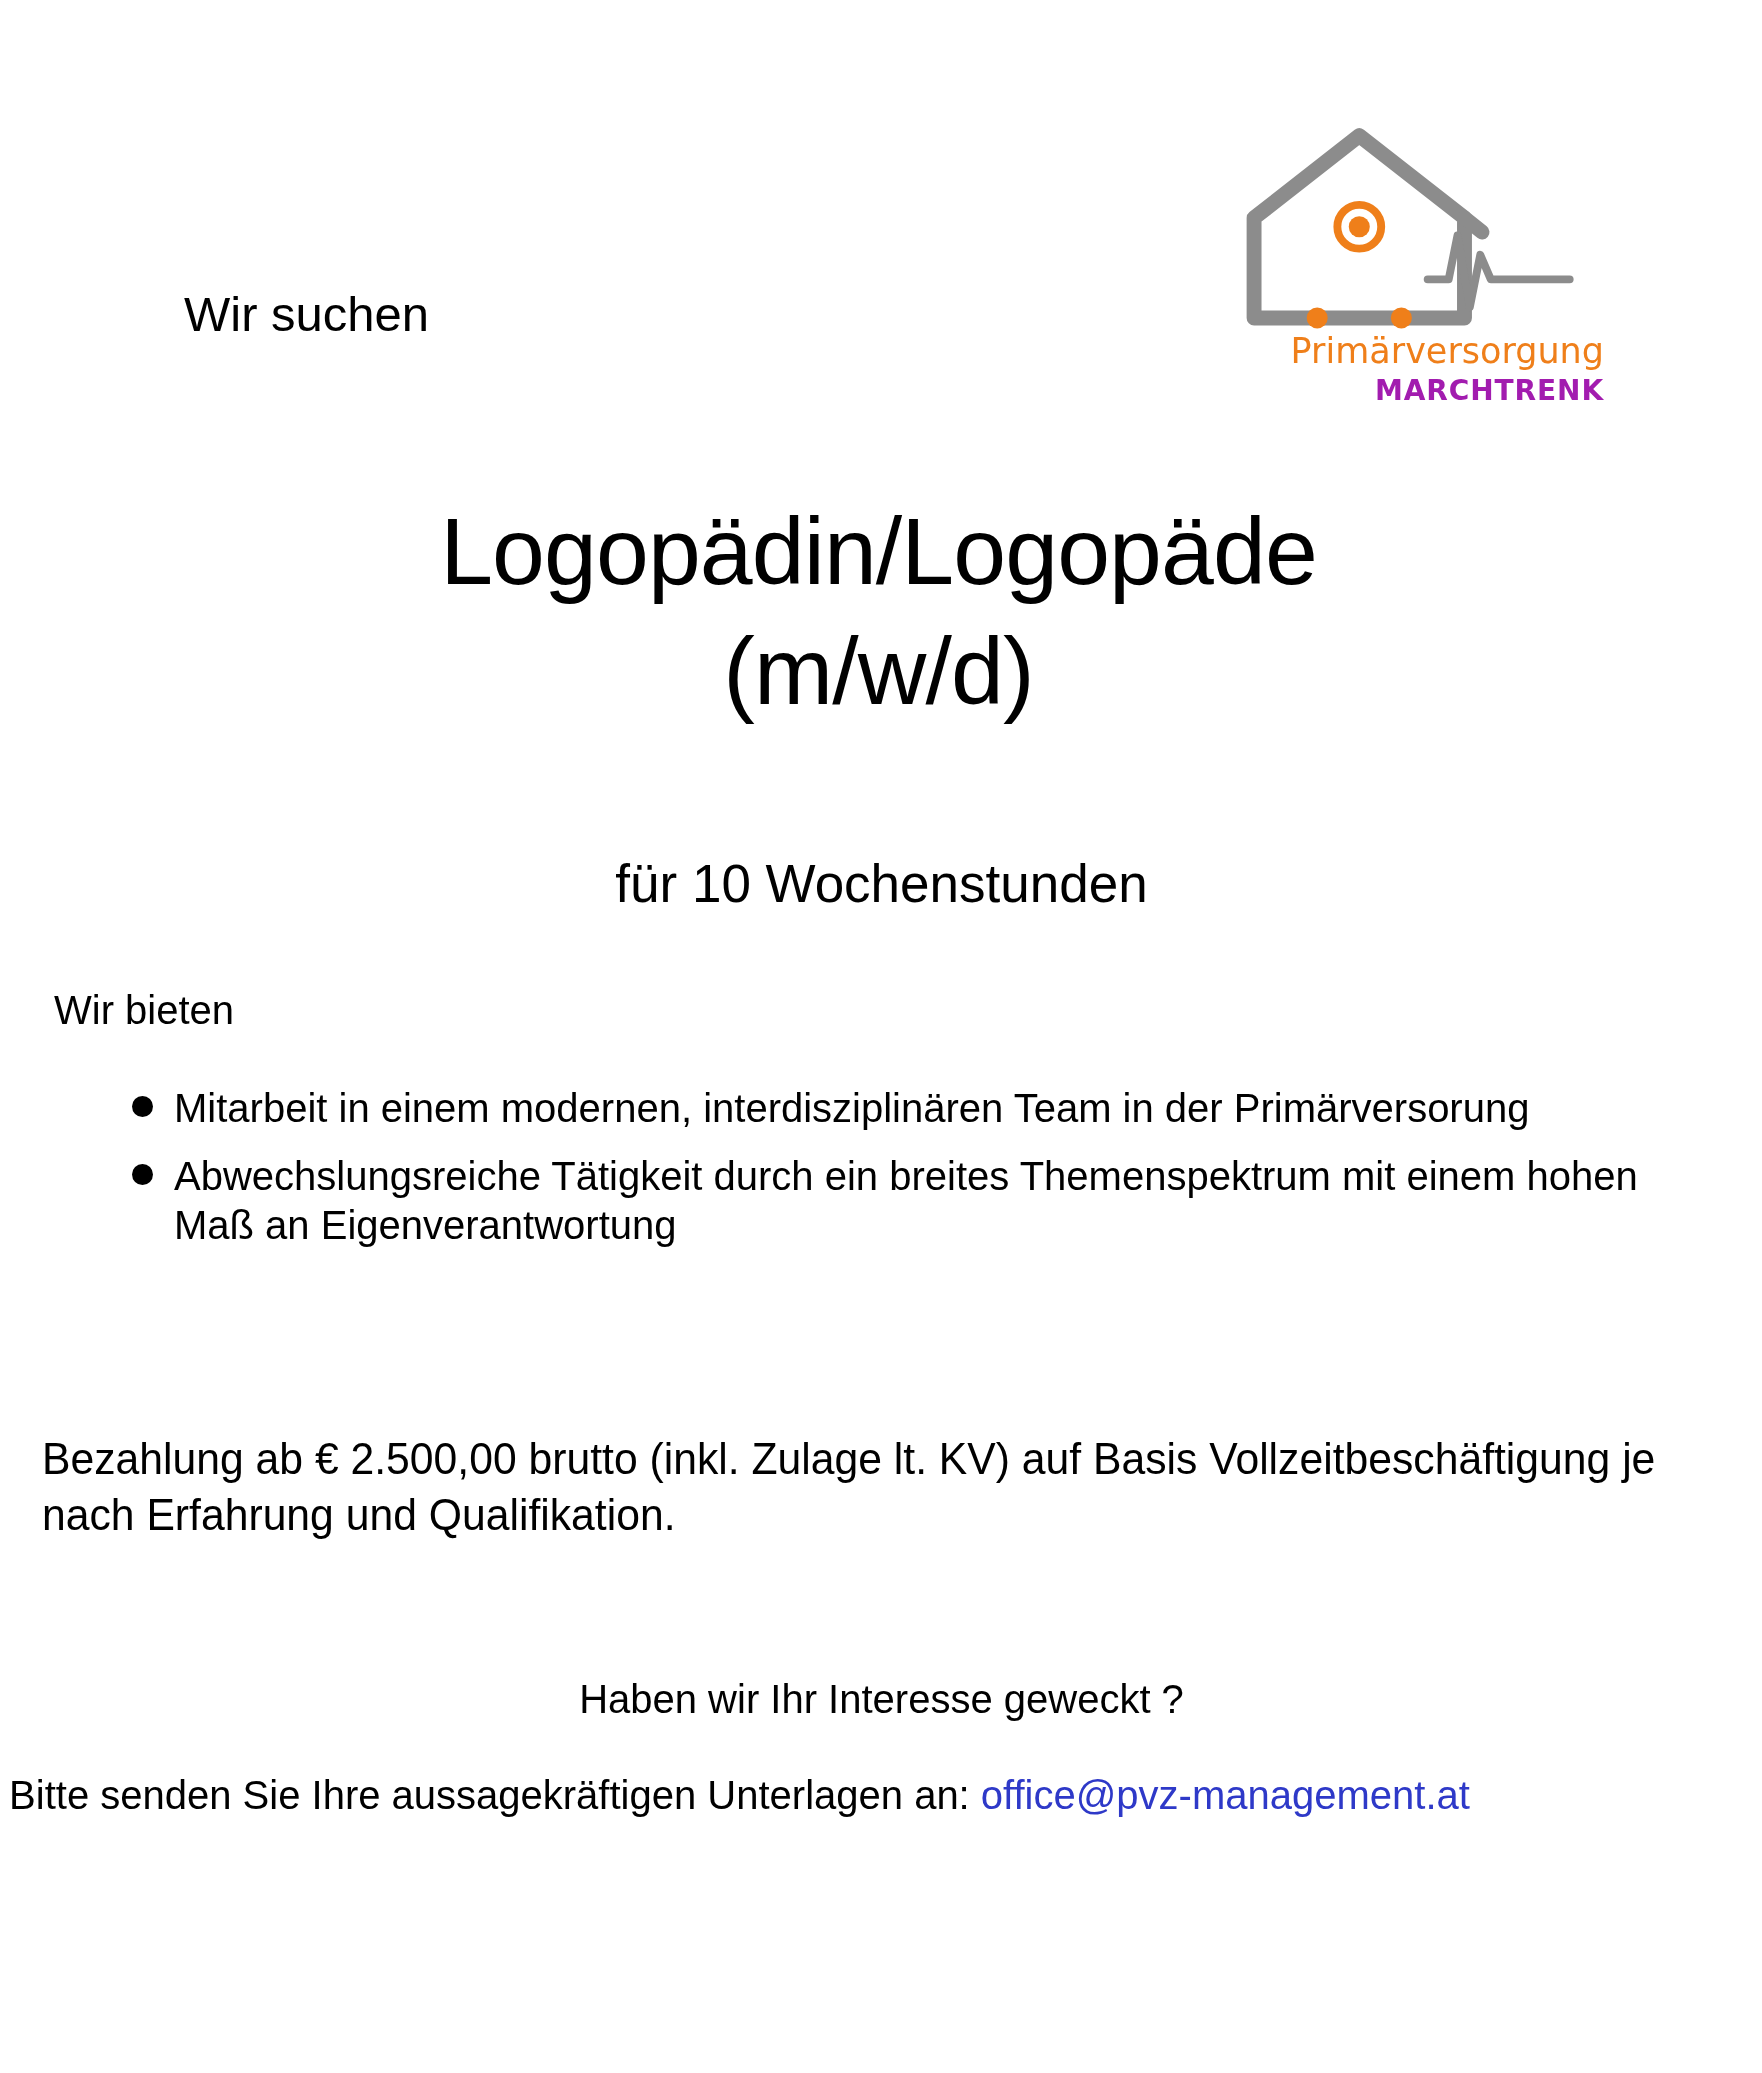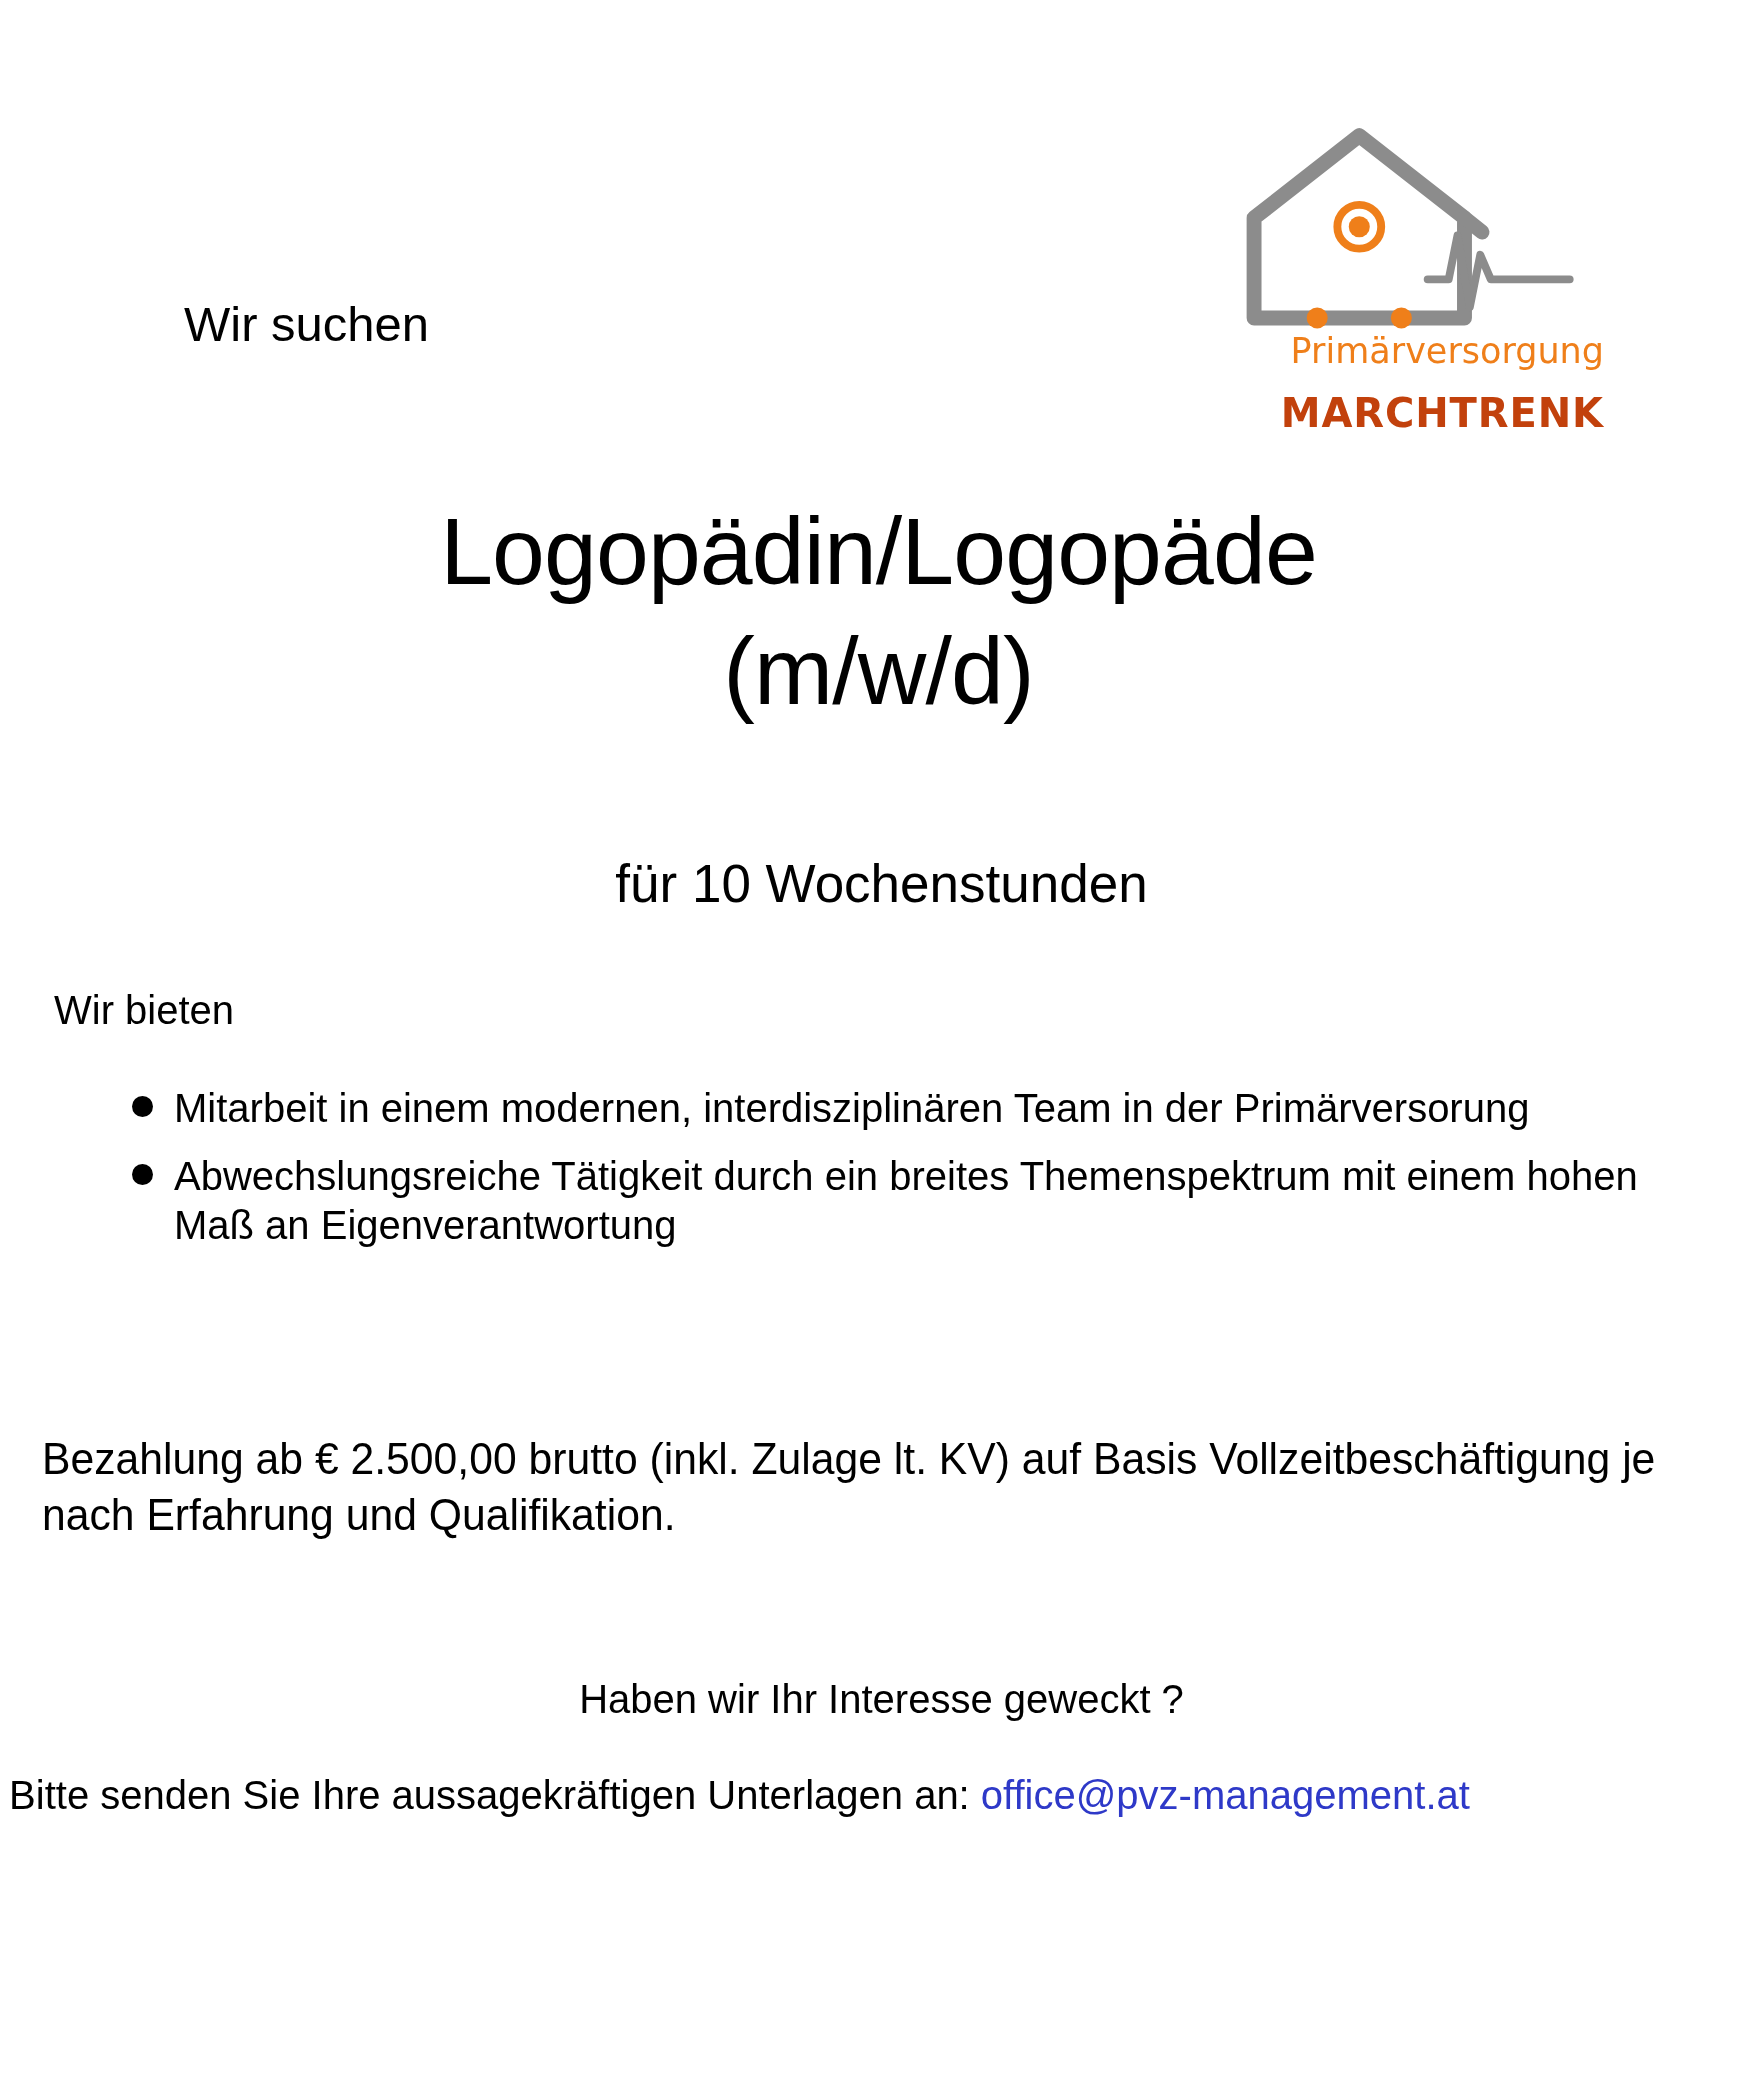--- a/index.html
+++ b/index.html
@@ -47,33 +47,33 @@
     text-align: right;
     line-height: 1.0;
   }
   .logo-line1 {
     font-size: 35px;
     color: #ef7f1a;
     letter-spacing: 0px;
     font-family: "DejaVu Sans", sans-serif;
   }
   .logo-line2 {
-    font-size: 40px;
-    color: #c2410c;
+    font-size: 28px;
+    color: #a21caf;
     font-weight: bold;
     letter-spacing: 0.9px;
-    margin-top: 24px;
+    margin-top: 8px;
     font-family: "DejaVu Sans", sans-serif;
   }
 
   
   .wir-suchen {
     position: absolute;
     left: 184px;
-    top: 298px;
+    top: 288px;
     font-size: 49px;
     line-height: 1.1;
   }
 
   .title {
     position: absolute;
     left: 0;
     top: 492px;
     width: 1757px;
     text-align: center;

